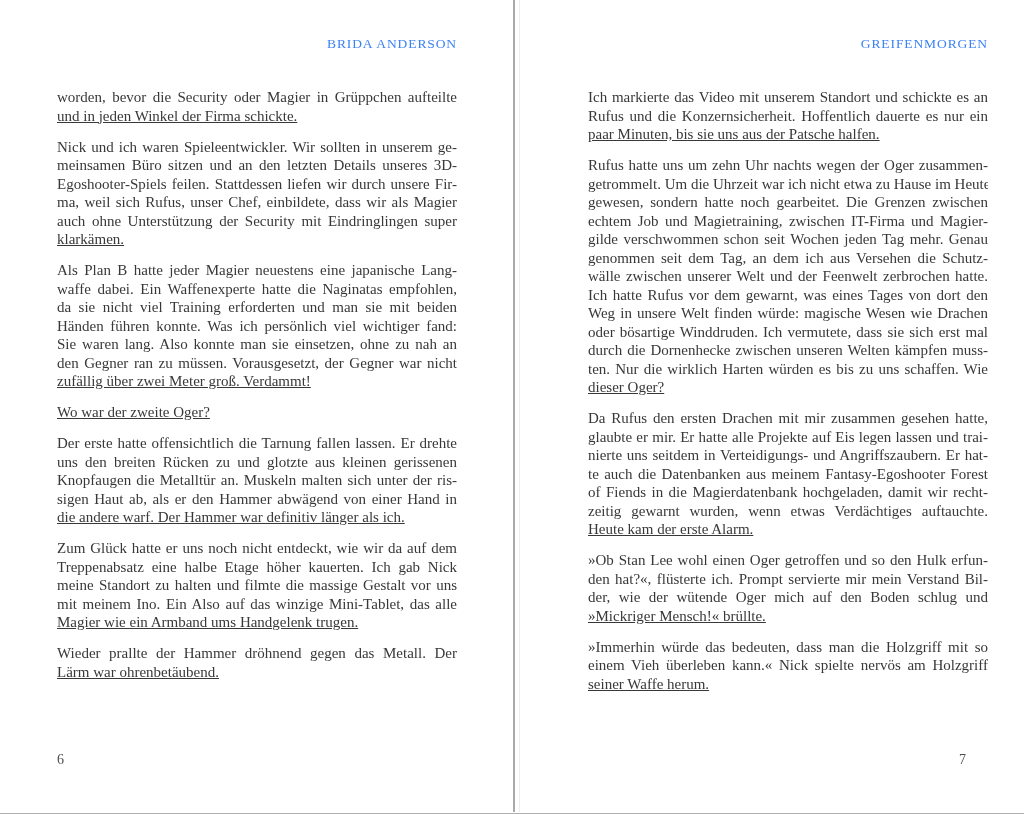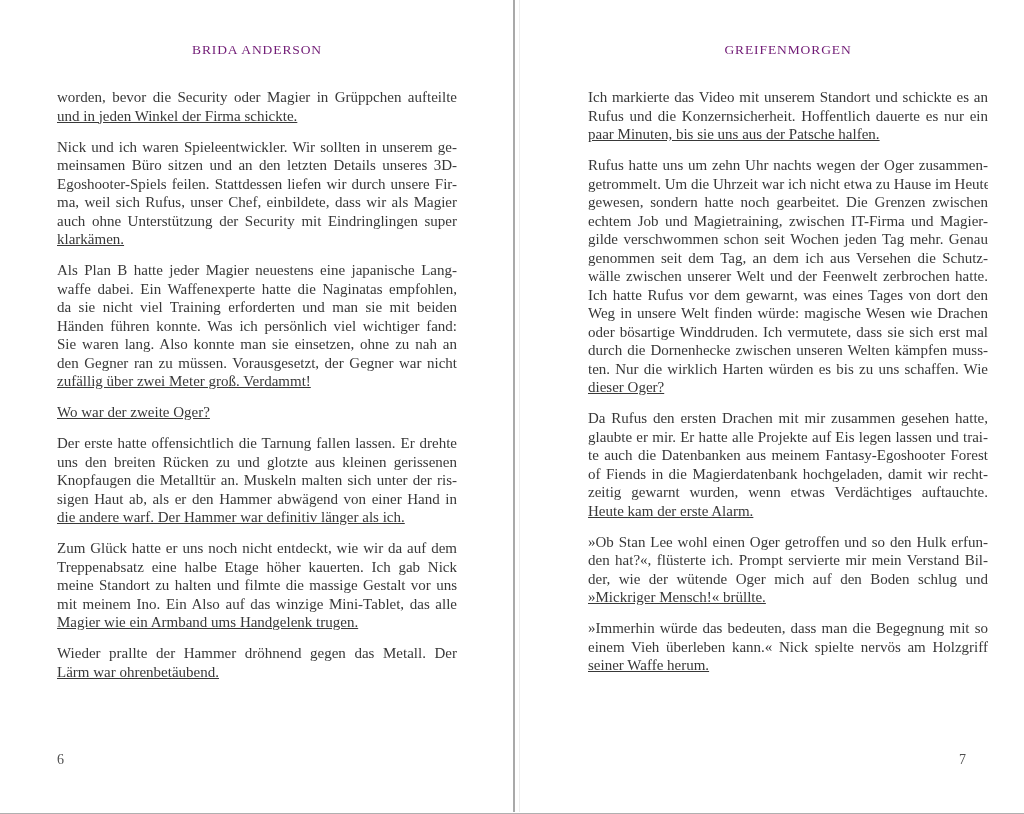--- a/index.html
+++ b/index.html
@@ -15,27 +15,27 @@
   .page {
     position: absolute;
     top: 0;
     width: 400px;
     height: 814px;
   }
   .page-left  { left: 57px; }
   .page-right { left: 588px; }
   .running-header {
     position: absolute;
-    top: 42px;
+    top: 36px;
     left: 0;
     width: 100%;
-    text-align: center;
+    text-align: right;
     font-size: 13.5px;
     letter-spacing: 0.9px;
-    color: #701a75;
+    color: #3b82f6;
   }
   .page-body {
     position: absolute;
     top: 88px;
     left: 0;
     width: 400px;
     font-size: 15px;
     line-height: 18.5px;
     overflow: hidden;
   }
@@ -154,33 +154,34 @@
           <div class="line">Ich hatte Rufus vor dem gewarnt, was eines Tages von dort den</div>
           <div class="line">Weg in unsere Welt finden würde: magische Wesen wie Drachen</div>
           <div class="line">oder bösartige Winddruden. Ich vermutete, dass sie sich erst mal</div>
           <div class="line">durch die Dornenhecke zwischen unseren Welten kämpfen muss-</div>
           <div class="line">ten. Nur die wirklich Harten würden es bis zu uns schaffen. Wie</div>
           <div class="line last">dieser Oger?</div>
         </div>
         <div class="para">
           <div class="line">Da Rufus den ersten Drachen mit mir zusammen gesehen hatte,</div>
           <div class="line">glaubte er mir. Er hatte alle Projekte auf Eis legen lassen und trai-</div>
+          <div class="line">nierte uns seitdem in Verteidigungs- und Angriffszaubern. Er hat-</div>
           <div class="line">te auch die Datenbanken aus meinem Fantasy-Egoshooter Forest</div>
           <div class="line">of Fiends in die Magierdatenbank hochgeladen, damit wir recht-</div>
           <div class="line">zeitig gewarnt wurden, wenn etwas Verdächtiges auftauchte.</div>
           <div class="line last">Heute kam der erste Alarm.</div>
         </div>
         <div class="para">
           <div class="line">»Ob Stan Lee wohl einen Oger getroffen und so den Hulk erfun-</div>
           <div class="line">den hat?«, flüsterte ich. Prompt servierte mir mein Verstand Bil-</div>
           <div class="line">der, wie der wütende Oger mich auf den Boden schlug und</div>
           <div class="line last">»Mickriger Mensch!« brüllte.</div>
         </div>
         <div class="para">
-          <div class="line">»Immerhin würde das bedeuten, dass man die Begegnung mit so</div>
+          <div class="line">»Immerhin würde das bedeuten, dass man die Holzgriff mit so</div>
           <div class="line">einem Vieh überleben kann.« Nick spielte nervös am Holzgriff</div>
           <div class="line last">seiner Waffe herum.</div>
         </div>
       </div>
     <div class="page-number num-right">7</div>
   </div>
 
   <div class="divider-dark"></div>
   <div class="divider-light"></div>
   <div class="bottom-edge"></div>

